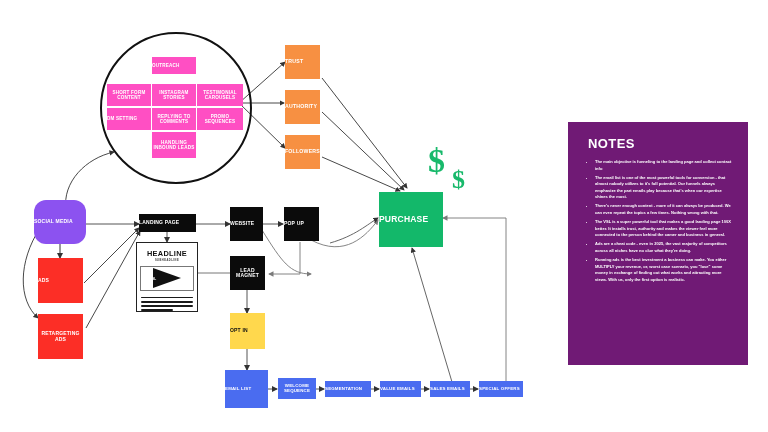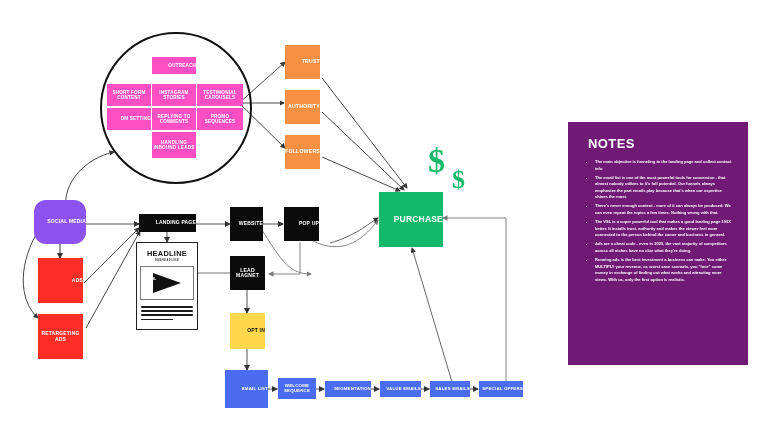--- a/index.html
+++ b/index.html
@@ -5,21 +5,21 @@
   html,body{margin:0;padding:0;}
   body{
     width:768px;height:432px;
     background:#ffffff;
     font-family:"Liberation Sans", sans-serif;
     overflow:hidden;position:relative;
   }
   #canvas{position:absolute;left:0;top:0;width:768px;height:432px;}
   svg.edges{position:absolute;left:0;top:0;width:768px;height:432px;pointer-events:none;}
 
-  .node{position:absolute;display:flex;align-items:center;justify-content:flex-end;
+  .node{position:absolute;display:flex;align-items:center;justify-content:flex-start;
         text-align:center;box-sizing:border-box;}
   .node .lbl{font-weight:bold;letter-spacing:.2px;line-height:1.1;}
 
   
   .chip{background:#FF4FC3;color:#ffffff;}
   .chip .lbl{font-size:4.6px;}
 
   
   .big-circle{position:absolute;border:2.2px solid #111111;border-radius:50%;
               background:transparent;}
@@ -233,21 +233,21 @@
   </div>
 
   <div class="node red" style="left:38px;top:314px;width:45px;height:45px;">
     <span class="lbl">RETARGETING ADS</span>
   </div>
 
   <div class="node black" style="left:139px;top:214px;width:57px;height:18px;">
     <span class="lbl">LANDING PAGE</span>
   </div>
 
-  <div class="lp-card" style="left:136px;top:242px;width:62px;height:88px;">
+  <div class="lp-card" style="left:136px;top:242px;width:62px;height:70px;">
     <div class="lp-headline">HEADLINE</div>
     <div class="lp-sub">SUBHEADLINE</div>
     <div class="lp-video">
       <svg width="34" height="22" viewBox="0 0 34 22">
         <path d="M3,1 L31,11 L3,21 Z" fill="#111"></path>
       </svg>
       <span style="position:absolute;left:9px;top:10px;font-size:3.2px;color:#fff;font-weight:bold;">VSL</span>
     </div>
     <div class="lp-lines">
       <i></i>

